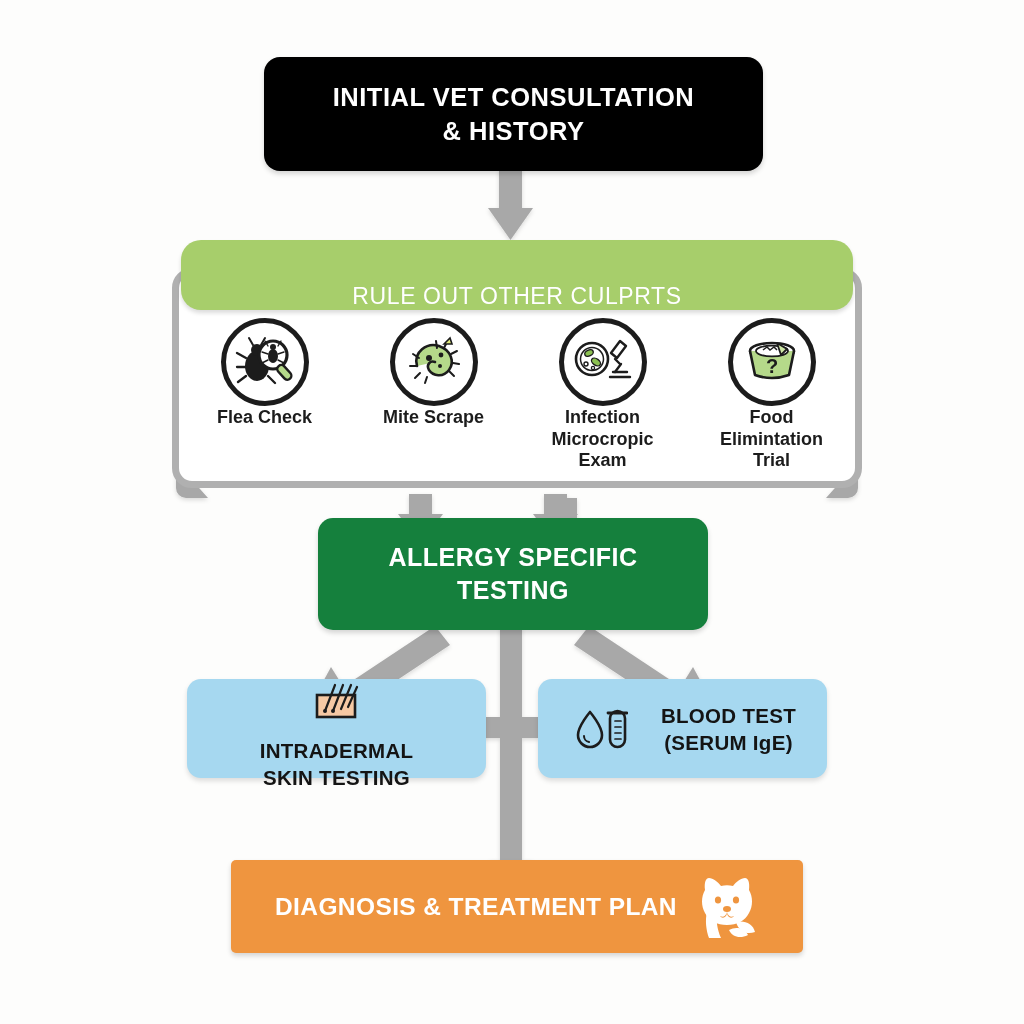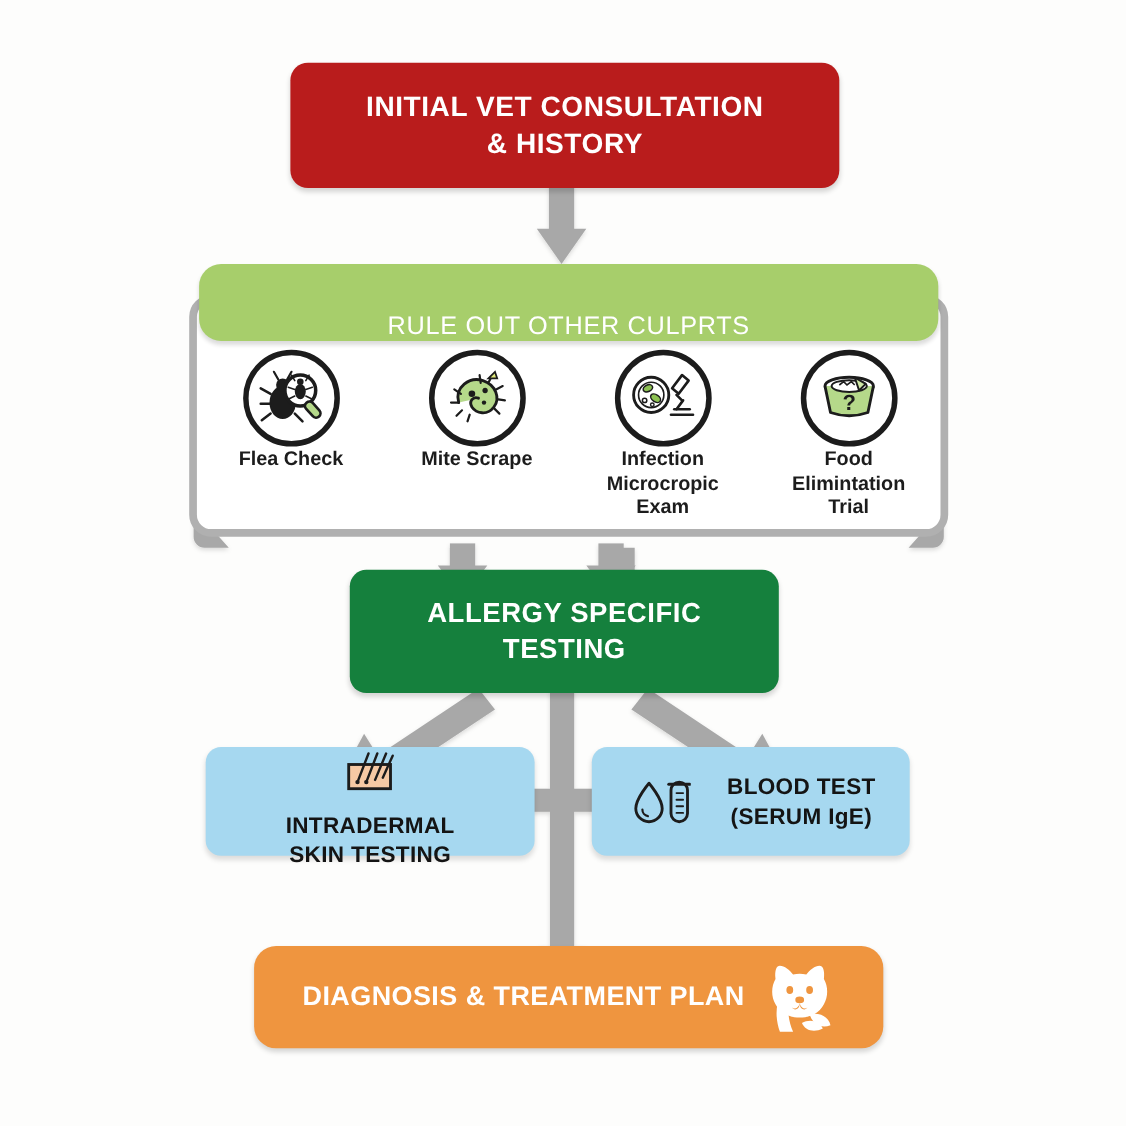--- a/index.html
+++ b/index.html
@@ -20,21 +20,21 @@
     color: #ffffff;
     font-weight: bold;
     letter-spacing: .5px;
     box-shadow: 0 3px 5px rgba(0,0,0,.16);
     z-index: 5;
   }
 
   
   #node-initial {
     left: 264px; top: 57px; width: 499px; height: 114px;
-    background: #b91c1c;
+    background: #000000;
     font-size: 25.5px; line-height: 34px;
     border-radius: 16px;
   }
 
   
   #card-ruleout {
     position: absolute;
     left: 172px; top: 268px; width: 690px; height: 220px;
     background: #ffffff;
     border: 7px solid #b0b0b0;
@@ -91,21 +91,21 @@
   #node-intradermal { left: 187px; top: 679px; width: 299px; height: 99px; flex-direction: column; }
   #node-bloodtest   { left: 538px; top: 679px; width: 289px; height: 99px; padding-left: 36px; }
   .node-blue .txt { flex: 1; text-align: center; font-weight: bold; letter-spacing: .3px; }
   .node-blue .ic  { flex: 0 0 auto; display: flex; align-items: center; }
 
   
   #node-diagnosis {
     left: 231px; top: 860px; width: 572px; height: 93px;
     background: #ef953f;
     font-size: 24.5px;
-    border-radius: 20px;
+    border-radius: 5px;
     gap: 18px;
     letter-spacing: .4px;
   }
 
   
   #links { position: absolute; inset: 0; z-index: 2; }
 </style>
 </head>
 <body>
 

